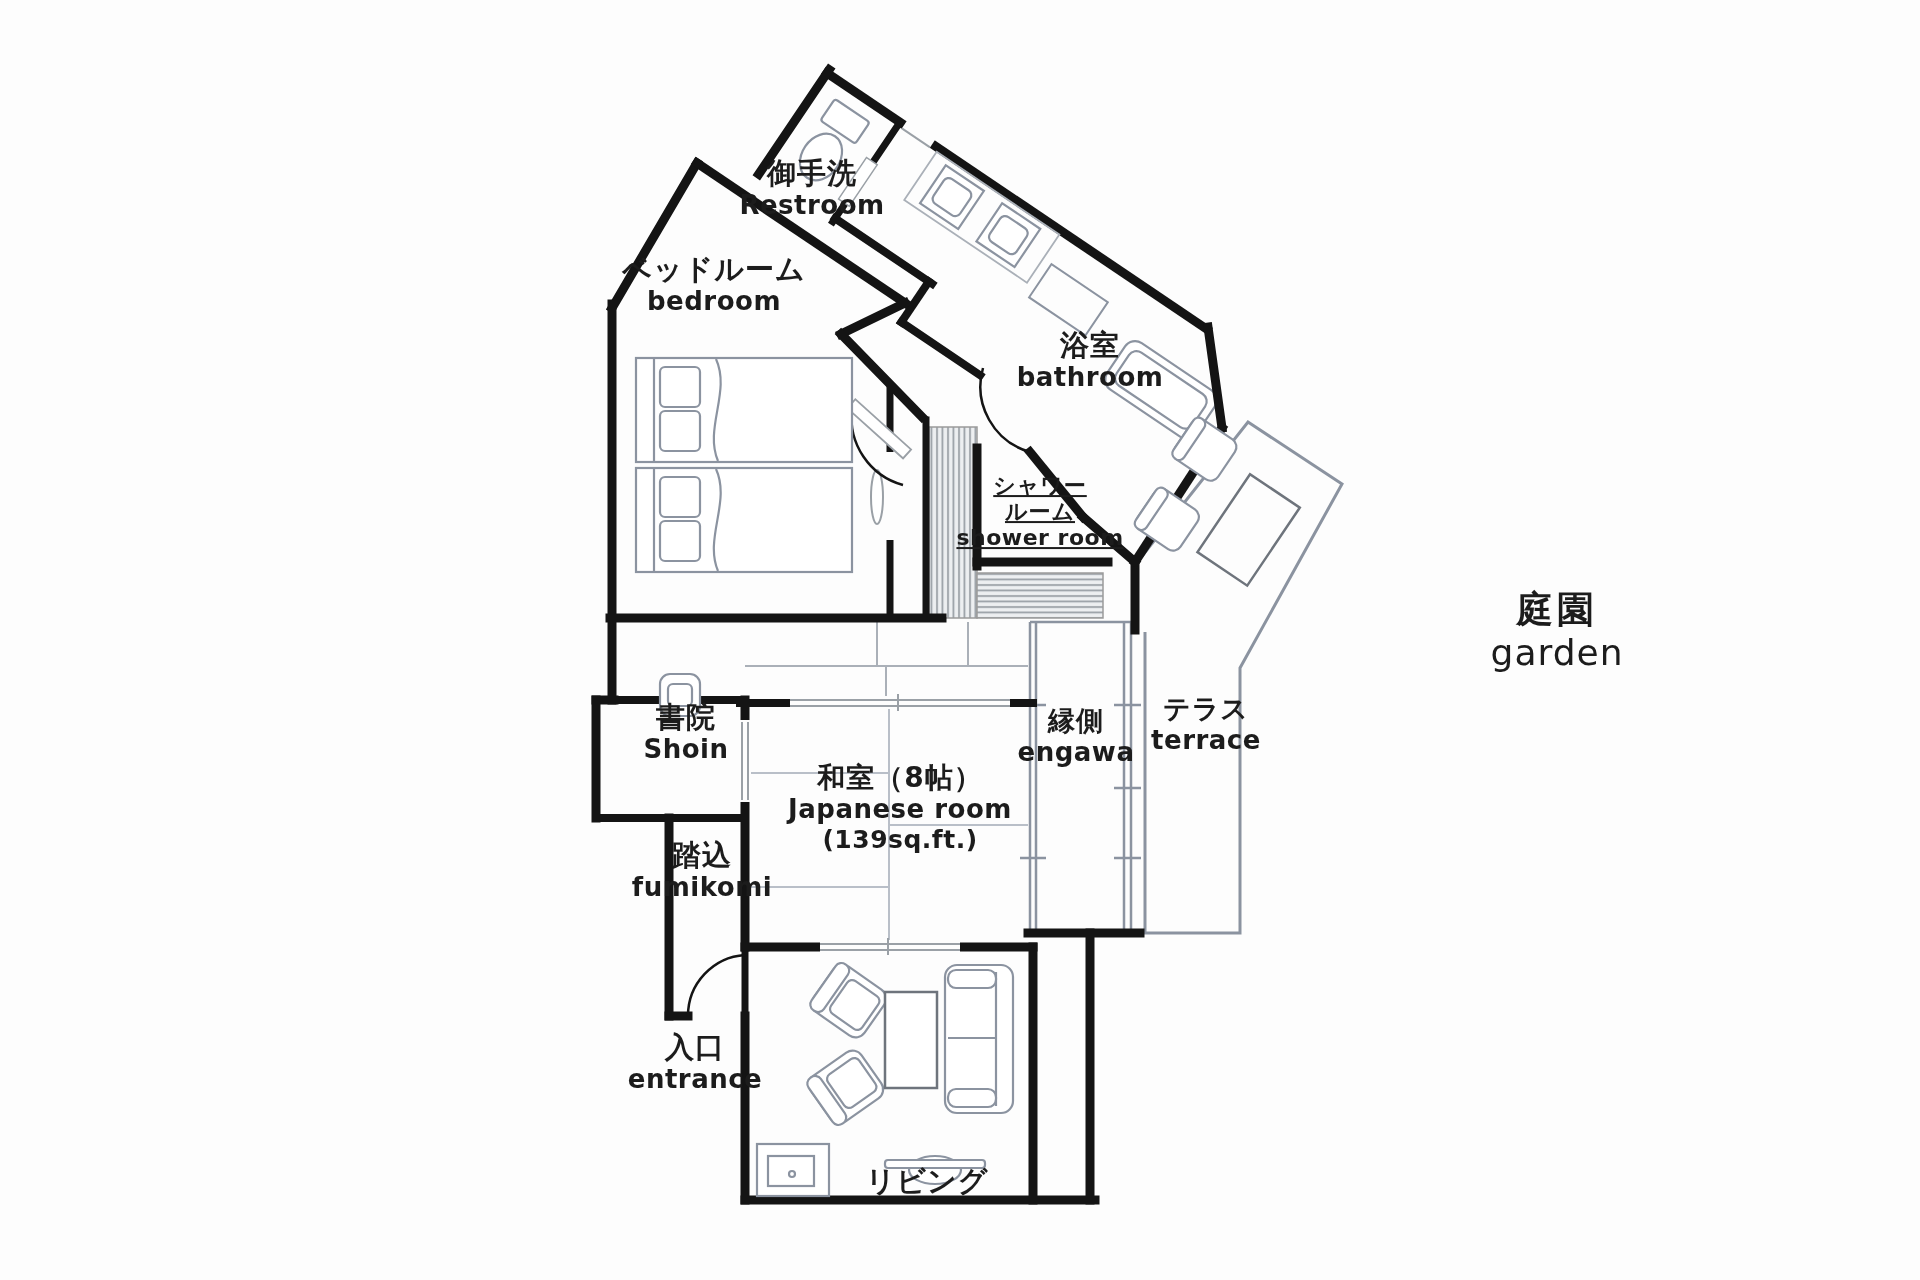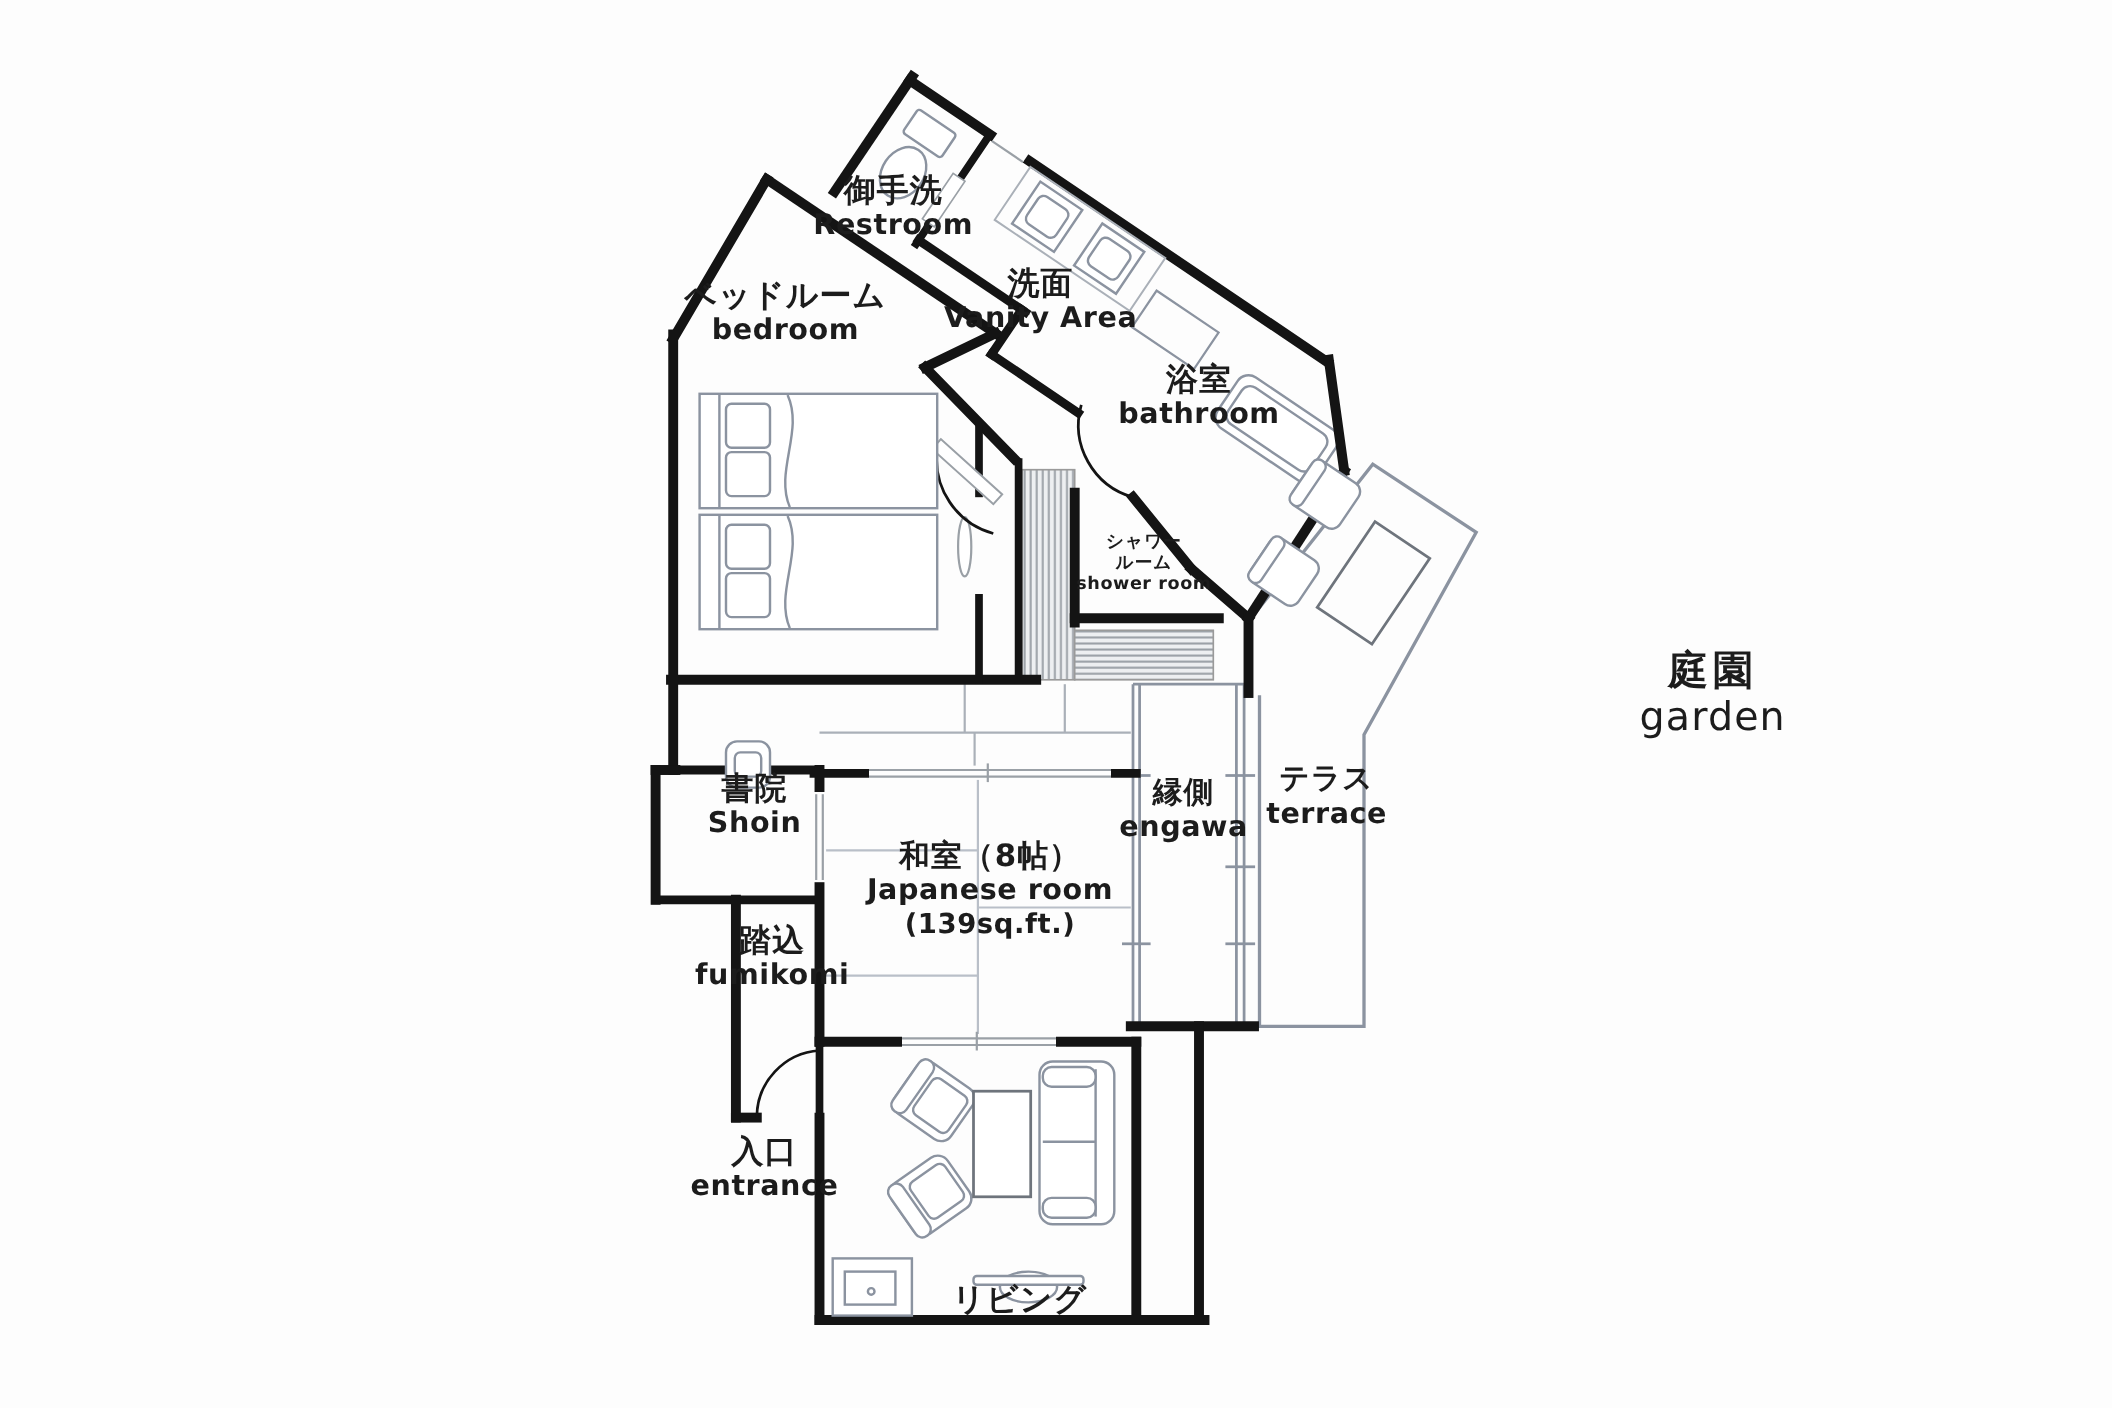--- a/index.html
+++ b/index.html
@@ -11,21 +11,21 @@
   .label span{display:block;}
   .jp{font-size:29px;}
   .en{font-size:26px;letter-spacing:0.5px;}
   .extra{font-size:25px;letter-spacing:0.5px;}
   
   #lbl-restroom{left:812px;top:188px;}
   #lbl-bedroom{left:714px;top:284px;}
   #lbl-vanity{left:946px;top:273px;}
   #lbl-bathroom{left:1090px;top:360px;}
   #lbl-shower{left:1040px;top:512px;}
-  #lbl-shower .jp,#lbl-shower .en{font-size:16px;}
+  #lbl-shower .jp,#lbl-shower .en{font-size:22px;text-decoration:underline;}
   #lbl-shoin{left:686px;top:732px;}
   #lbl-japanese{left:900px;top:772px;margin-top:36px;}
   #lbl-japanese .jp{font-size:28px;}
   #lbl-engawa{left:1076px;top:736px;}
   #lbl-engawa .jp,#lbl-terrace .jp{font-size:27px;}
   #lbl-terrace{left:1206px;top:724px;}
   #lbl-fumikomi{left:702px;top:870px;}
   #lbl-entrance{left:695px;top:1062px;}
   #lbl-living{left:927px;top:1181px;}
   #lbl-garden{left:1557px;top:631px;}
@@ -241,24 +241,20 @@
 </svg>
 
 <div class="label" id="lbl-restroom">
   <span class="jp">御手洗</span>
   <span class="en">Restroom</span>
 </div>
 <div class="label" id="lbl-bedroom">
   <span class="jp">ベッドルーム</span>
   <span class="en">bedroom</span>
 </div>
-<div class="label" id="lbl-vanity">
-  <span class="jp">洗面</span>
-  <span class="en">Vanity Area</span>
-</div>
 <div class="label" id="lbl-bathroom">
   <span class="jp">浴室</span>
   <span class="en">bathroom</span>
 </div>
 <div class="label" id="lbl-shower">
   <span class="jp">シャワー</span>
   <span class="jp">ルーム</span>
   <span class="en">shower room</span>
 </div>
 <div class="label" id="lbl-shoin">

